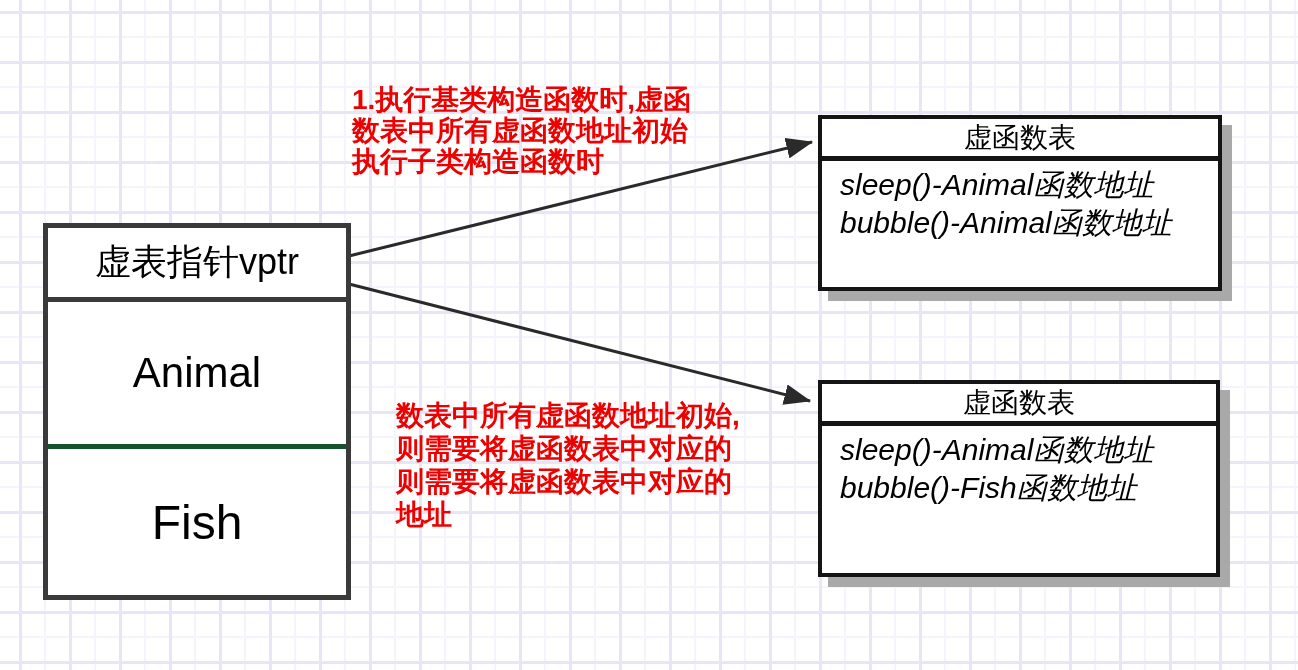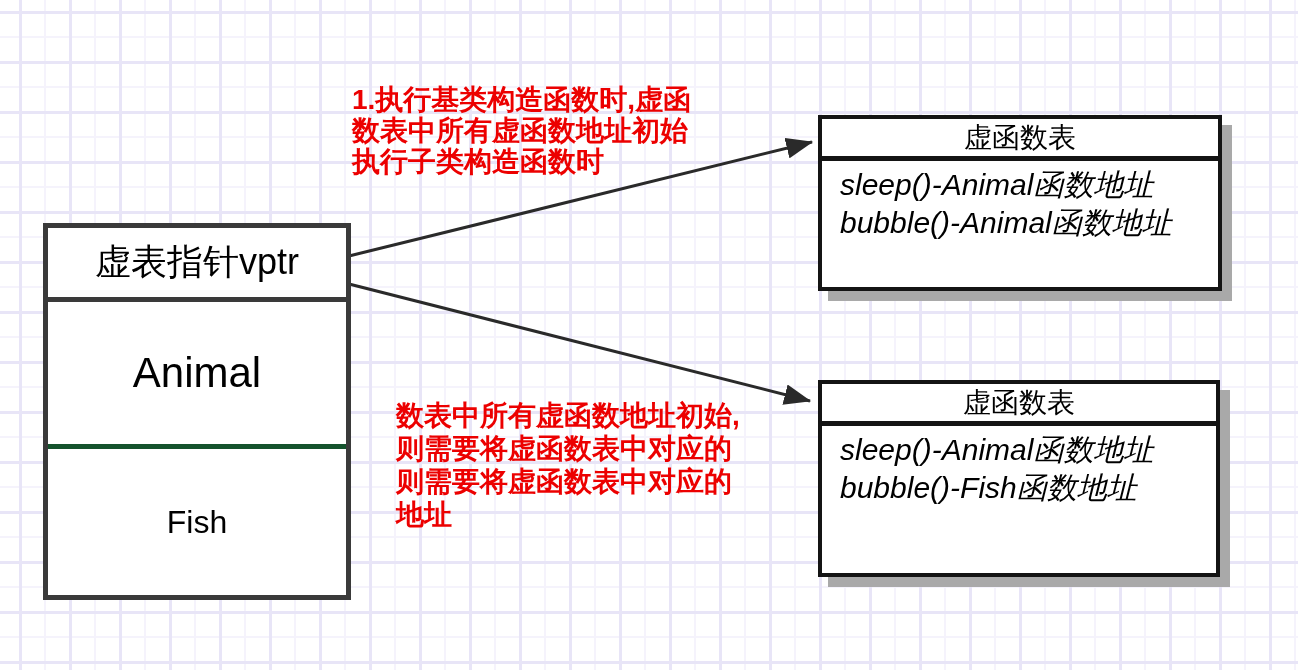--- a/index.html
+++ b/index.html
@@ -54,21 +54,21 @@
     border-bottom: 5px solid #3a3a3a;
     font-size: 36px;
   }
   .object-row.animal {
     flex: 0 0 142px;
     border-bottom: 5px solid #14532d;
     font-size: 42px;
   }
   .object-row.fish {
     flex: 1 1 auto;
-    font-size: 32px;
+    font-size: 48px;
   }
   
   .vtable {
     position: absolute;
     box-sizing: border-box;
     border: 4px solid #141414;
     background: #ffffff;
     box-shadow: 10px 10px 0 #a9a9a9;
     z-index: 2;
     margin-top: 28px;

